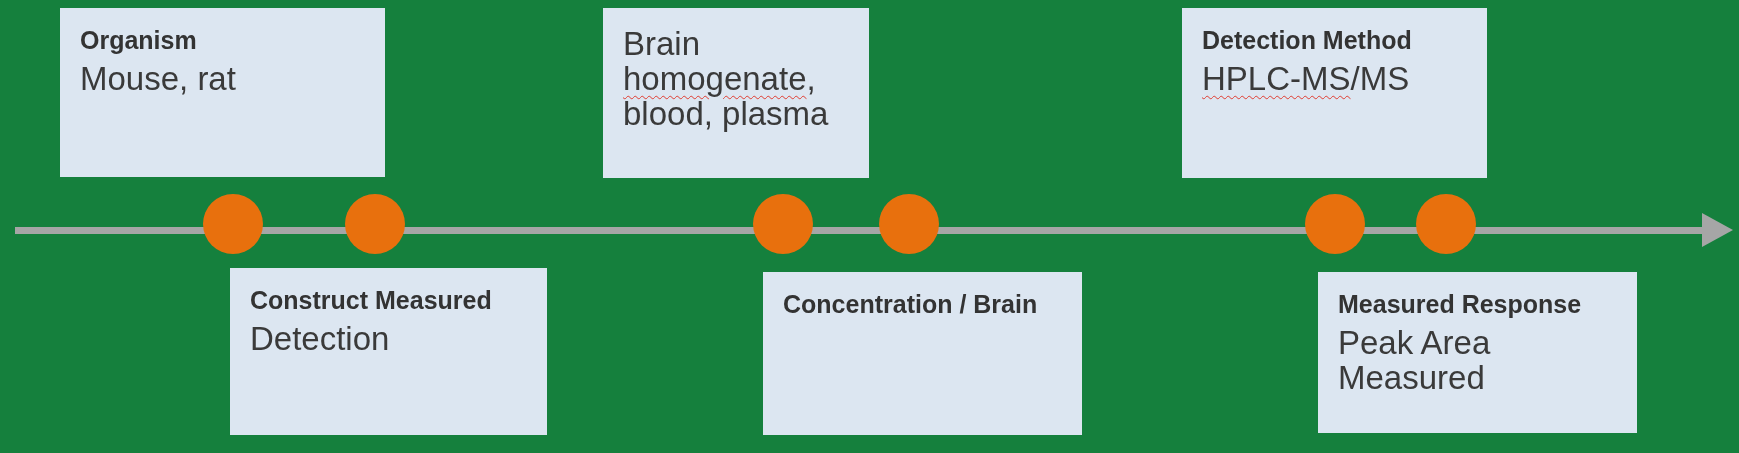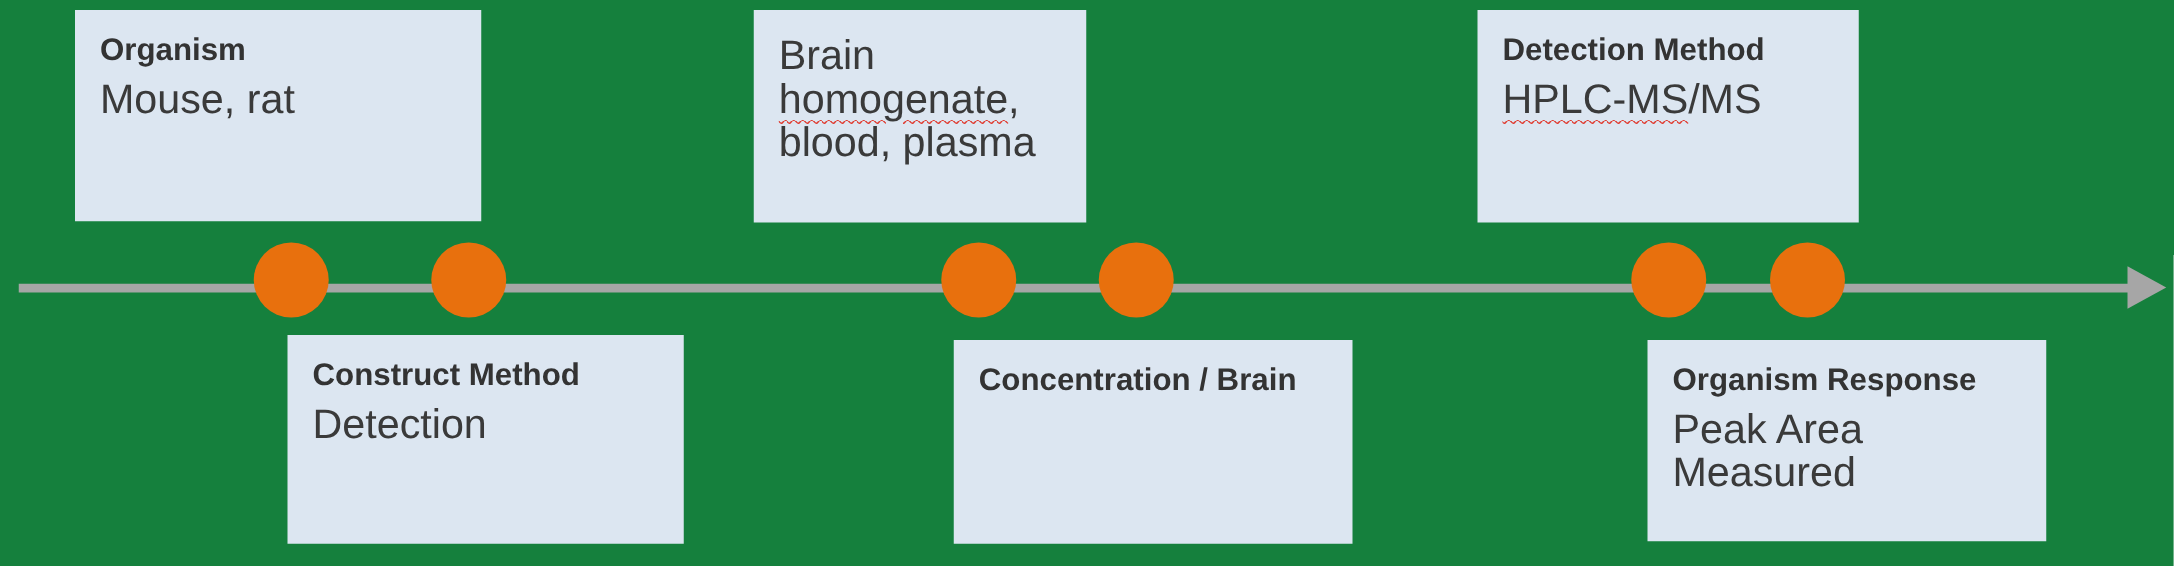--- a/index.html
+++ b/index.html
@@ -101,30 +101,30 @@
   </div>
 
   <div class="box" style="left:1182px; top:8px; width:305px; height:170px">
     <div class="box-title">Detection Method</div>
     <div class="box-body">
       <span class="flagged">HPLC-MS</span><span>/MS</span>
     </div>
   </div>
 
   <div class="box" style="left:230px; top:268px; width:317px; height:167px">
-    <div class="box-title">Construct Method</div>
+    <div class="box-title">Construct Measured</div>
     <div class="box-body">
       <span>Detection</span>
     </div>
   </div>
 
   <div class="box" style="left:763px; top:272px; width:319px; height:163px">
     <div class="box-title">Concentration / Brain</div>
   </div>
 
   <div class="box" style="left:1318px; top:272px; width:319px; height:161px">
-    <div class="box-title">Organism Response</div>
+    <div class="box-title">Measured Response</div>
     <div class="box-body">
       <span>Peak Area Measured</span>
     </div>
   </div>
 
 </div>
 
 </body></html>

